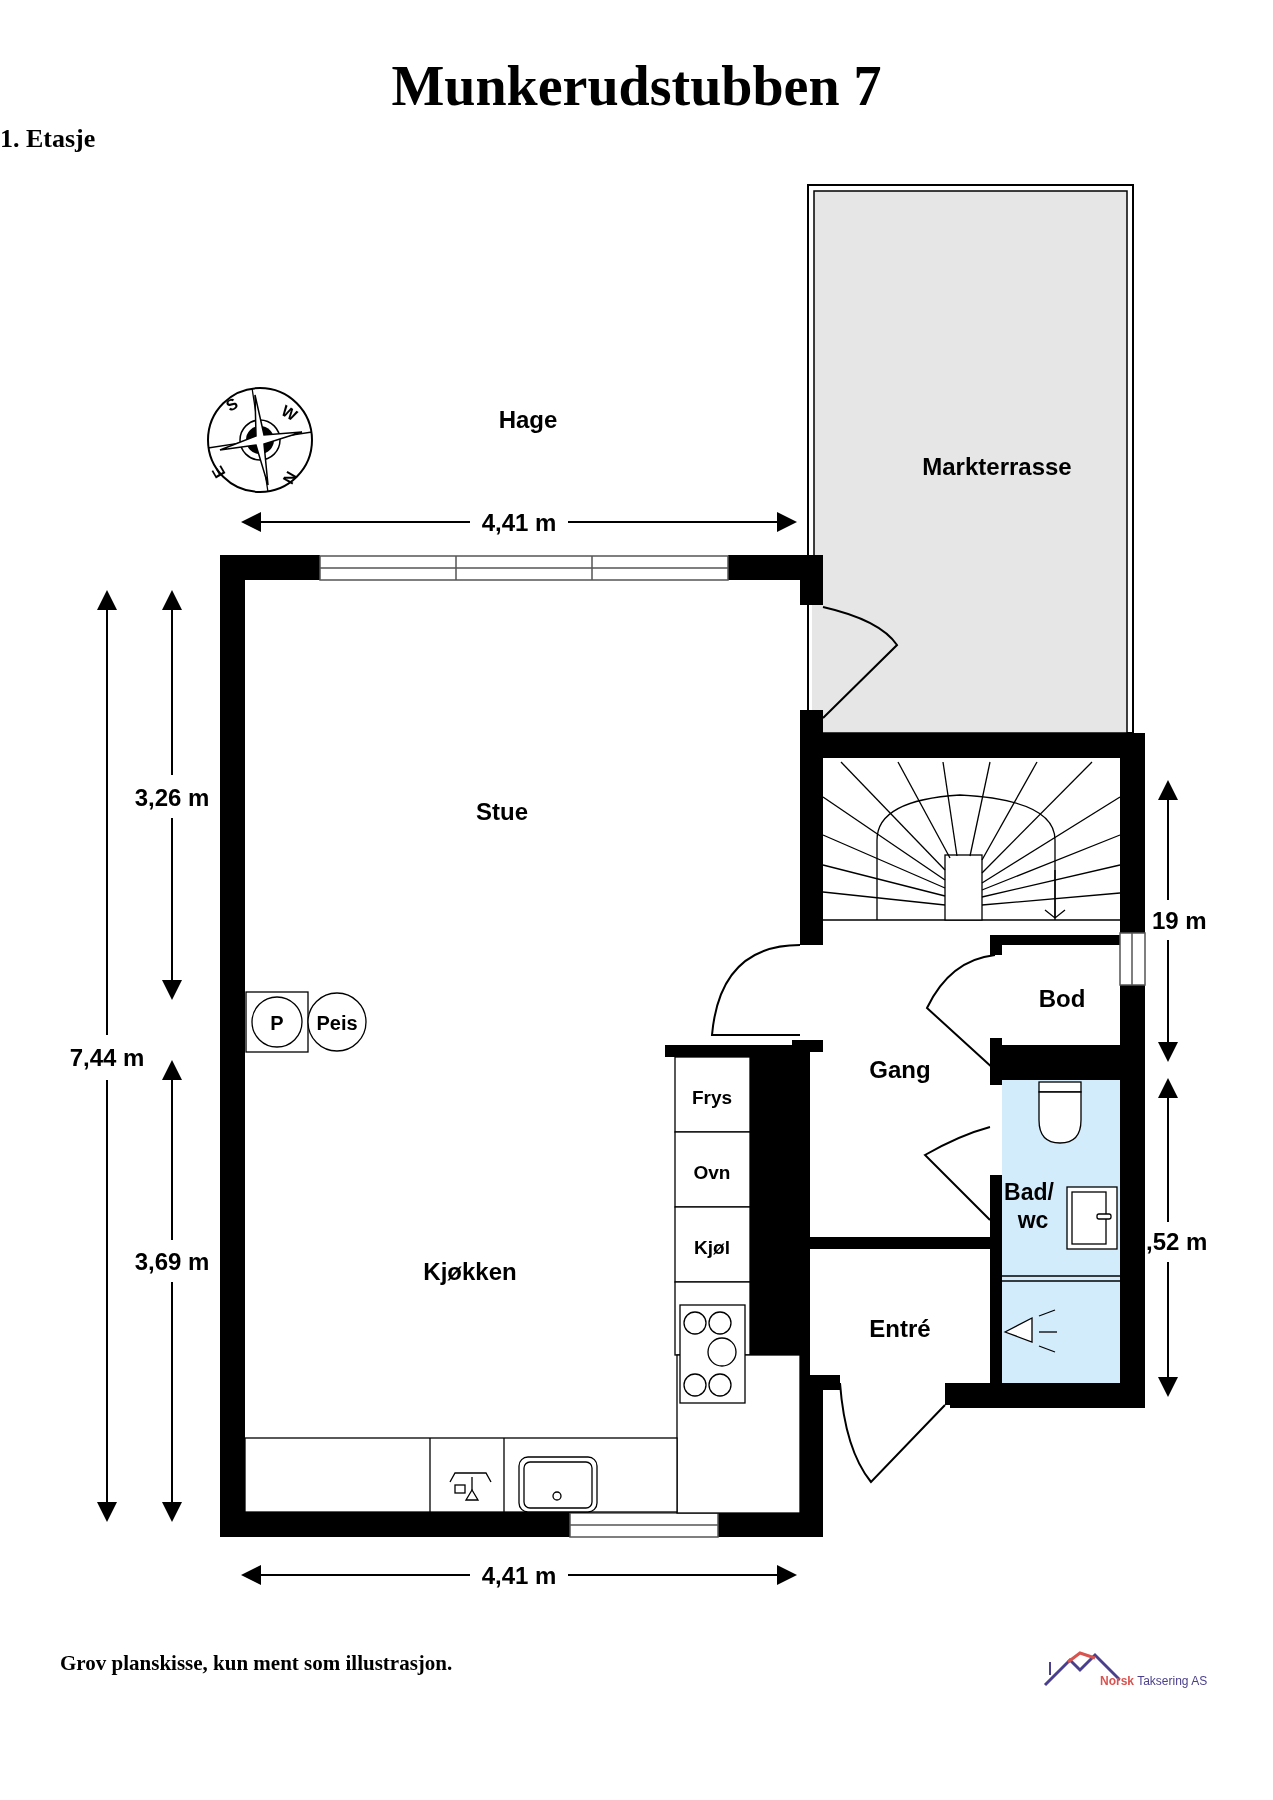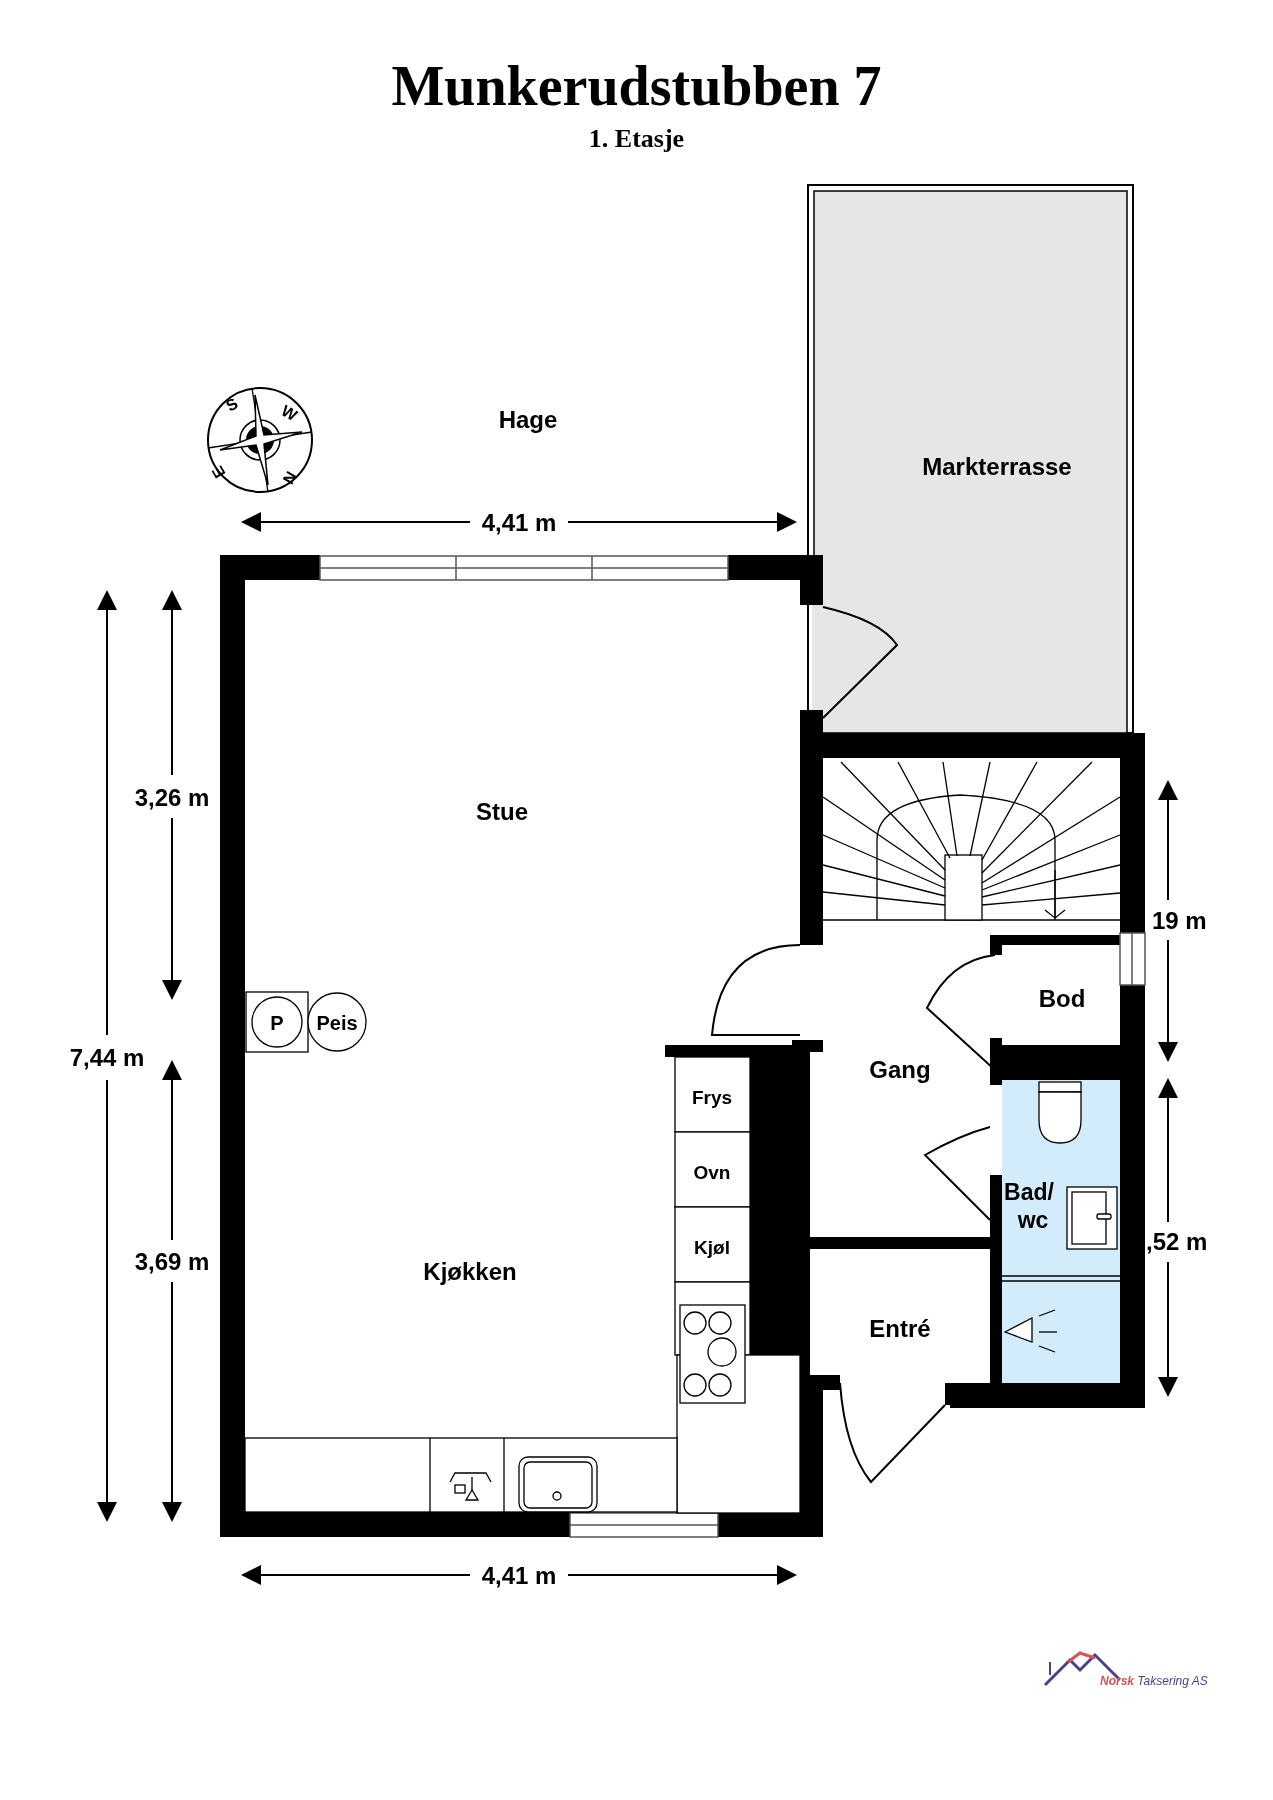--- a/index.html
+++ b/index.html
@@ -1,25 +1,25 @@
 <!DOCTYPE html>
 <html><head>
 <meta charset="utf-8">
 <style>
   html, body { margin: 0; padding: 0; background: #ffffff; }
   body { width: 1273px; height: 1800px; position: relative; overflow: hidden; }
   .title { position: absolute; left: 0; width: 1273px; top: 58px; text-align: center;
     font-family: "Liberation Serif", "DejaVu Serif", serif; font-weight: bold; font-size: 56px; color: #000; line-height: 1; }
-  .subtitle { position: absolute; left: 0; width: 1273px; top: 126px; text-align: center;
+  .subtitle { position: absolute; left: 0; width: 1273px; top: 126px; 
     font-family: "Liberation Serif", "DejaVu Serif", serif; font-weight: bold; font-size: 26px; color: #000; line-height: 1; }
   svg.plan { position: absolute; left: 0; top: 0; }
   .lbl { font-family: "Liberation Sans", "DejaVu Sans", sans-serif; font-weight: bold; fill: #000; }
   .disclaimer { position: absolute; left: 60px; top: 1650px; font-family: "Liberation Serif", "DejaVu Serif", serif;
     font-weight: bold; font-size: 21px; line-height: 26px; color: #000; }
-  .logo { position: absolute; left: 1040px; top: 1650px; width: 190px; height: 50px; font-style: italic; }
+  .logo { position: absolute; left: 1040px; top: 1650px; width: 190px; height: 50px; }
   .logo-text { position: absolute; left: 60px; top: 24px; font-family: "Liberation Sans", "DejaVu Sans", sans-serif; font-size: 12px; white-space: nowrap; }
   .logo-text .a { color: #d9534f; font-weight: bold; }
   .logo-text .b { color: #4a3f8c; }
 </style>
 </head>
 <body>
 
 <div class="title">Munkerudstubben 7</div>
 <div class="subtitle">1. Etasje</div>
 
@@ -227,20 +227,21 @@
   <text class="lbl" x="519" y="531" font-size="24" text-anchor="middle">4,41 m</text>
   <text class="lbl" x="519" y="1584" font-size="24" text-anchor="middle">4,41 m</text>
   <text class="lbl" x="107" y="1066" font-size="24" text-anchor="middle">7,44 m</text>
   <text class="lbl" x="172" y="806" font-size="24" text-anchor="middle">3,26 m</text>
   <text class="lbl" x="172" y="1270" font-size="24" text-anchor="middle">3,69 m</text>
   <text class="lbl" x="1152" y="929" font-size="24">19 m</text>
   <text class="lbl" x="1146" y="1250" font-size="24">,52 m</text>
 </svg>
 
 <div class="disclaimer">
+  <div>Grov planskisse, kun ment som illustrasjon.</div>
 </div>
 
 <div class="logo">
   <svg width="80" height="40" style="position:absolute;left:0;top:0">
     <path d="M5,35 L30,10 L40,20 L55,5 L80,30" fill="none" stroke="#4a3f8c" stroke-width="3"></path>
     <path d="M28,12 L40,3 L55,8" fill="none" stroke="#d9534f" stroke-width="3"></path>
     <line x1="10" y1="12" x2="10" y2="25" stroke="#4a3f8c" stroke-width="2"></line>
   </svg>
   <div class="logo-text">
     <span class="a">Norsk</span><span class="b"> Taksering AS</span>

